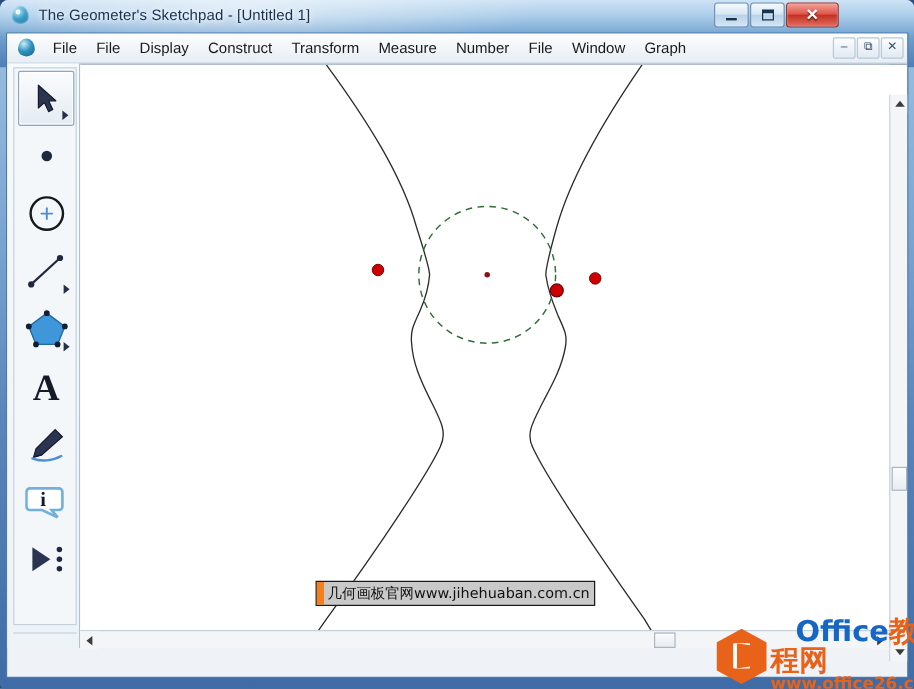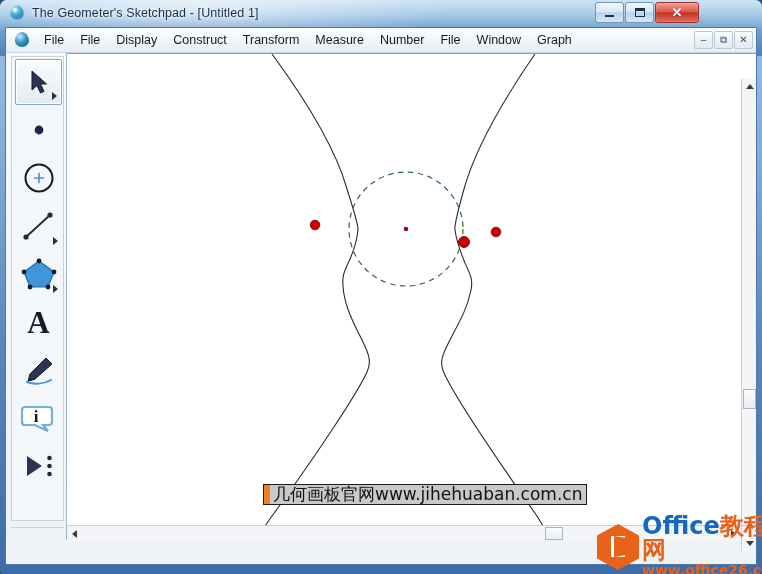--- a/index.html
+++ b/index.html
@@ -171,21 +171,21 @@
     height: 21px;
     background:#c9c9c9;
     border: 1px solid #1a1a1a;
     display:flex; align-items:center;
     padding-right: 4px;
   }
   #watermark .bar {
     width: 6px; height: 19px; background:#f08020; flex:0 0 auto; margin-right:3px;
   }
   #watermark .wm-text {
-    font-size: 17px; color:#111; white-space:nowrap;
+    font-size: 12px; color:#111; white-space:nowrap;
     font-family: "DejaVu Sans", "Liberation Sans", sans-serif;
   }
 
   
   #vscroll {
     position:absolute; right: 0; top: 25px; width: 15px; height: 472px;
     background:#f3f5f7; border-left:1px solid #c6d0d9;
   }
   #hscroll {
     position:absolute; left: 61px; bottom: 26px; width: 674px; height: 15px;
@@ -244,21 +244,21 @@
     border-radius:1px;
   }
   #hex .doc:after{
     content:""; position:absolute; left:3px;top:0; width:11px;height:21px;
     background:#e8621a;
     clip-path: polygon(0 0, 100% 8%, 100% 92%, 0 100%);
   }
   #logo-text { margin-left:1px; }
   .logo-line1 { font-size: 24px; font-weight: bold; line-height: 1.02;
      font-family: "DejaVu Sans","Liberation Sans",sans-serif; }
-  .logo-line1 .blue { color:#1667c4; }
+  .logo-line1 .blue { color:#1667c4;margin-left:21px; }
   .logo-line1 .orange { color:#e8621a; }
   .logo-line2 { font-size: 14px; font-weight: bold; color:#e8621a; line-height:1.1;
      font-family:"DejaVu Sans","Liberation Sans",sans-serif; }
 </style>
 </head>
 <body>
 
 <div id="app-window">
   <div id="frame-glass"></div>
 

